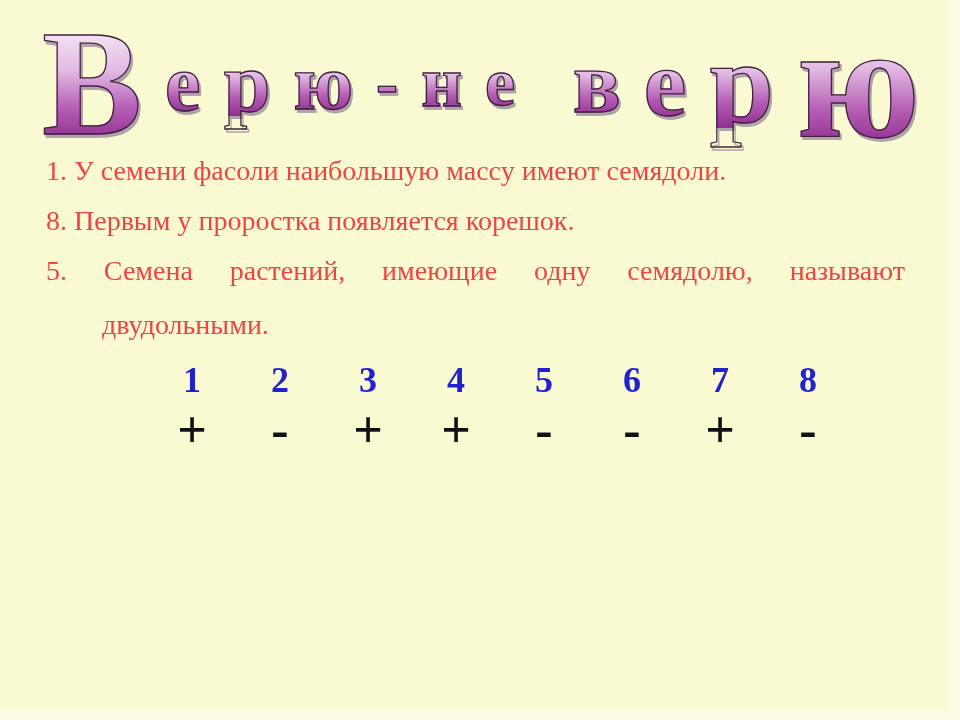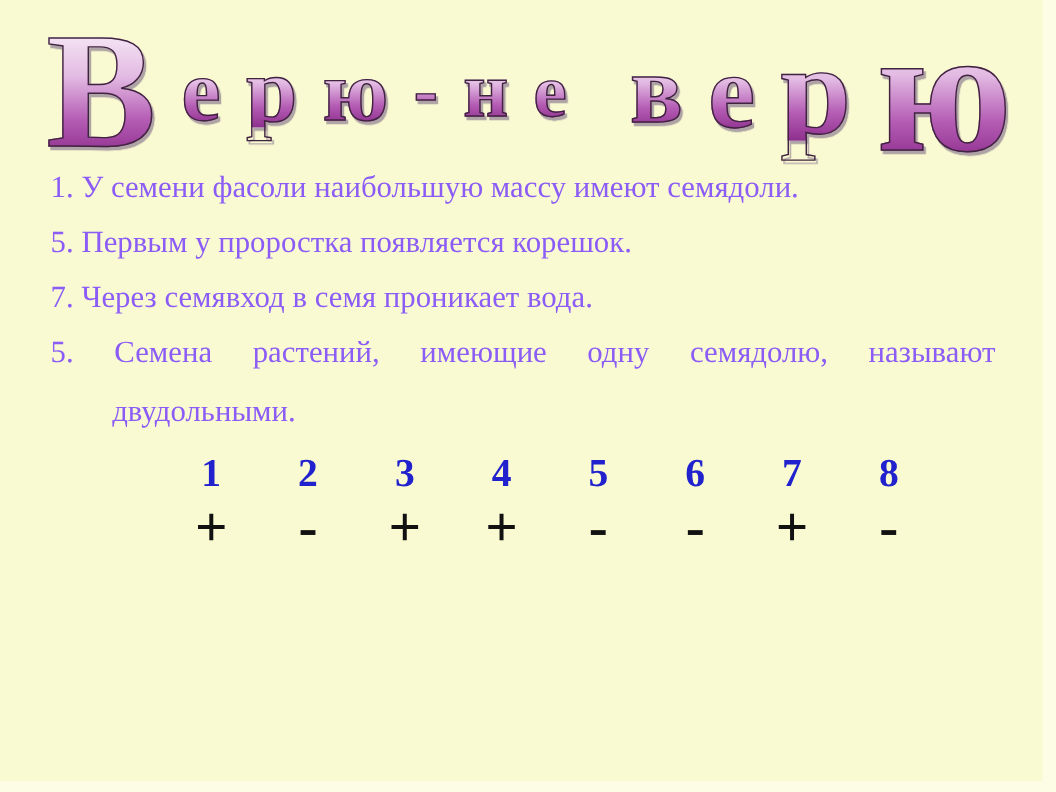--- a/index.html
+++ b/index.html
@@ -35,21 +35,21 @@
     -webkit-text-stroke: 1.3px #40243F;
     filter: drop-shadow(2px 3px 0 rgba(150,135,150,0.75));
     white-space: pre;
   }
   
   .statements {
     margin: 14px 0 0 46px;
     width: 859px;
     font-size: 28px;
     line-height: 30px;
-    color: #8b5cf6;
+    color: #ef4444;
   }
   .stmt { margin-bottom: 20px; }
   .stmt-line-justify {
     text-align: justify;
     text-align-last: justify;
   }
   .stmt-line-indent {
     margin-top: 24px;
     padding-left: 56px;
   }
@@ -89,22 +89,21 @@
       <span class="ttl-ch" style="font-size: 68px;">е</span>
       <span class="ttl-ch" style="font-size: 45px;">&nbsp;</span>
       <span class="ttl-ch" style="font-size: 89px;">в</span>
       <span class="ttl-ch" style="font-size: 96px;">е</span>
       <span class="ttl-ch" style="font-size: 116px;">р</span>
       <span class="ttl-ch" style="font-size: 161px;">ю</span>
     </div>
 
   <div class="statements">
     <div class="stmt">1. У семени фасоли наибольшую массу имеют семядоли.</div>
-    <div class="stmt">5. Первым у проростка появляется корешок.</div>
-    <div class="stmt">7. Через семявход в семя проникает вода.</div>
+    <div class="stmt">8. Первым у проростка появляется корешок.</div>
     <div class="stmt">
       <div class="stmt-line-justify">5. Семена растений, имеющие одну семядолю, называют</div>
       <div class="stmt-line-indent">двудольными.</div>
     </div>
   </div>
 
   <div class="answers">
     <div class="ans-row ans-numbers">
       <span>1</span>
       <span>2</span>

